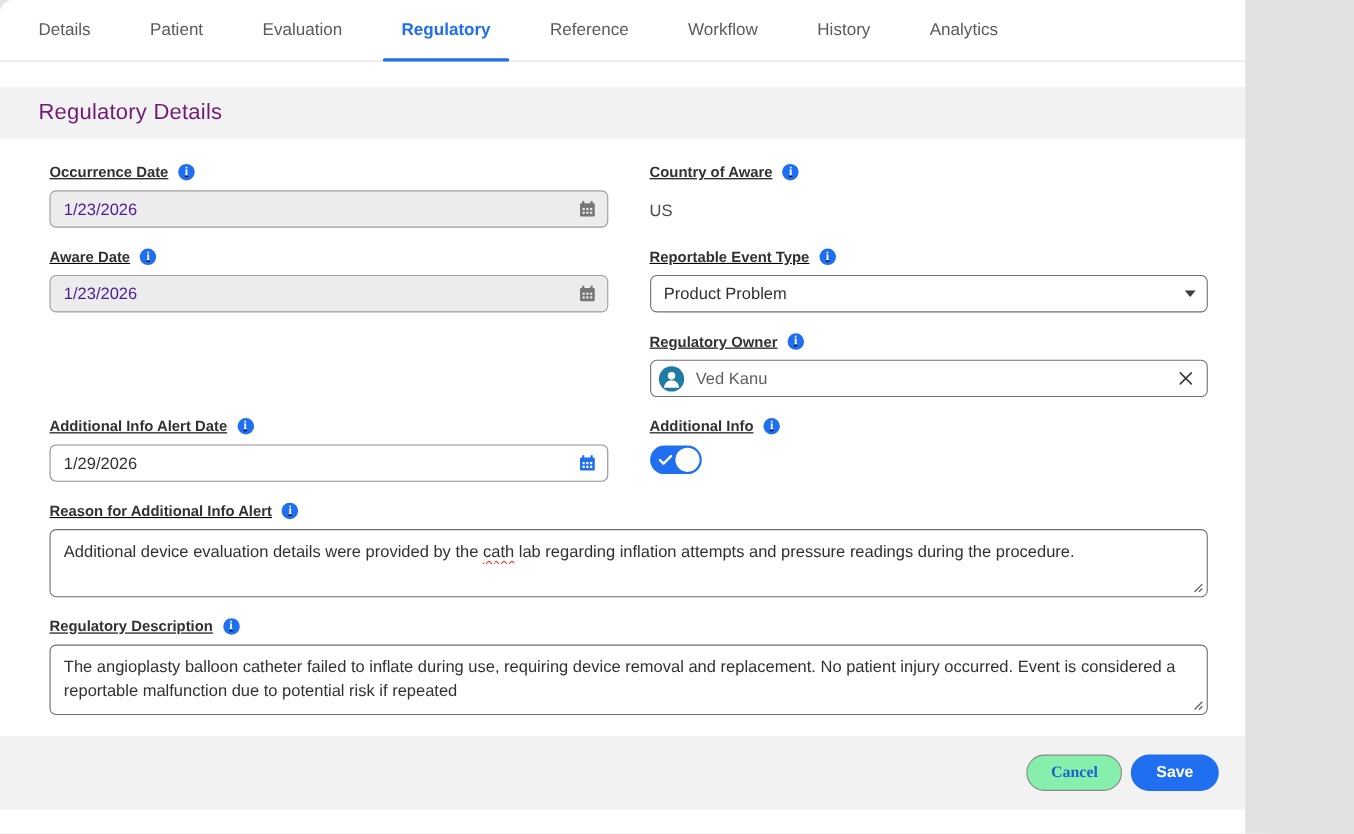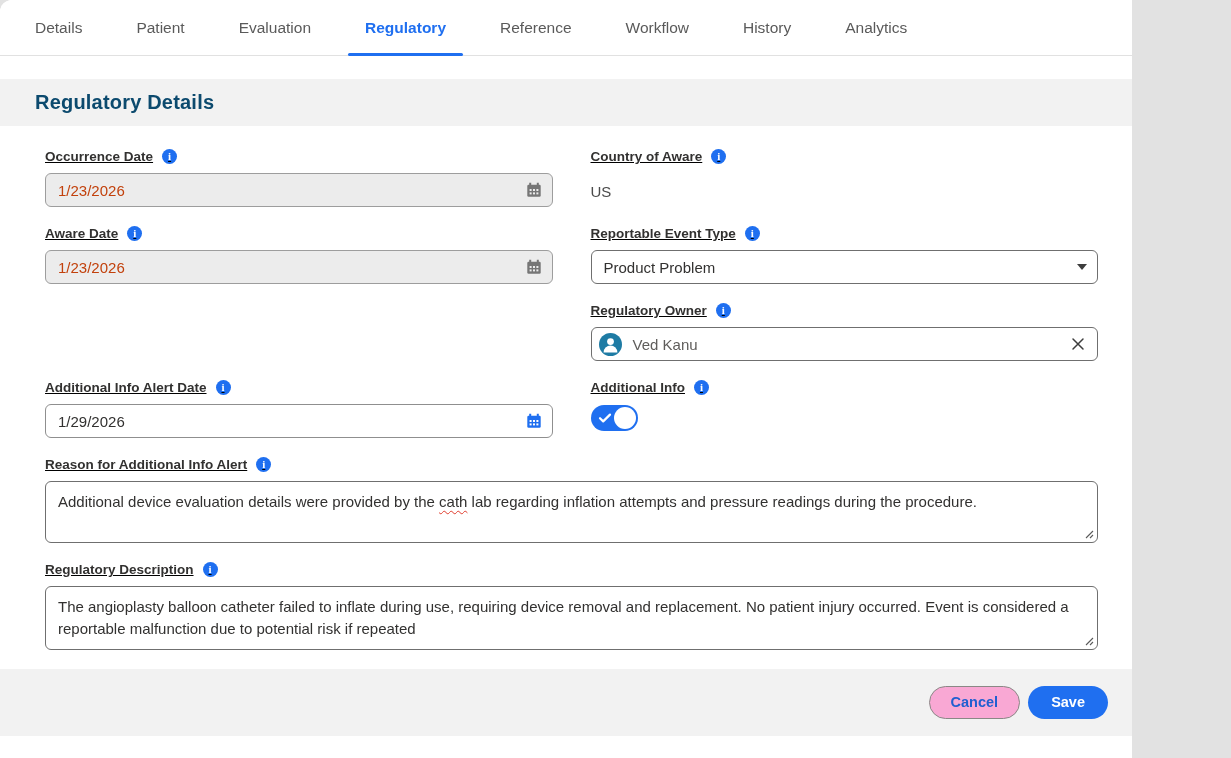--- a/index.html
+++ b/index.html
@@ -45,22 +45,22 @@
   
   .section-header {
     margin-top: 23px;
     height: 47px;
     background: #f2f2f2;
     display: flex; align-items: center;
     padding-left: 35px;
   }
   .section-title {
     font-size: 20px;
-    color: #0c4a6e;
-    font-weight: 700;
+    color: #701a75;
+    font-weight: 400;
     letter-spacing: .2px;
   }
 
   
   .form {
     padding: 22px 34px 0 45px;
     display: grid;
     grid-template-columns: 1fr 1fr;
     column-gap: 38px;
     background: #fff;
@@ -92,21 +92,21 @@
     display: flex; align-items: center;
     padding: 0 12px;
     font-size: 15px; color: #323130;
     position: relative;
     width: 100%;
     font-family: "Liberation Sans", sans-serif;
     outline: none;
   }
   input.field { padding-right: 38px; }
   .field.disabled, input.field:disabled {
-    background: #ececec; color: #c2410c; border-color: #9d9d9d;
+    background: #ececec; color: #4c1d95; border-color: #9d9d9d;
   }
   .field-wrap { position: relative; }
   .field-icon-right {
     position: absolute; right: 11px; top: 50%; transform: translateY(-50%);
     display: flex; align-items: center; cursor: pointer;
   }
   .cal-gray { color: #767676; }
   .cal-blue { color: #1f6ff0; }
   .caret-down {
     width: 0; height: 0;
@@ -181,23 +181,24 @@
   }
   .btn {
     height: 33px;
     border-radius: 17px;
     font-size: 14.5px; font-weight: 700;
     font-family: "Liberation Sans", sans-serif;
     cursor: pointer;
     display: inline-flex; align-items: center; justify-content: center;
   }
   .btn-cancel {
-    background: #f9a8d4; color: #1f5fd0;
+    background: #86efac; color: #1f5fd0;
     border: 1px solid #8a8886;
     padding: 0 21px;
+    font-family: Liberation Serif, serif;
   }
   .btn-save {
     background: #1f6ff0; color: #fff;
     border: none;
     padding: 0 23px;
   }
 </style>
 </head>
 <body>
 

